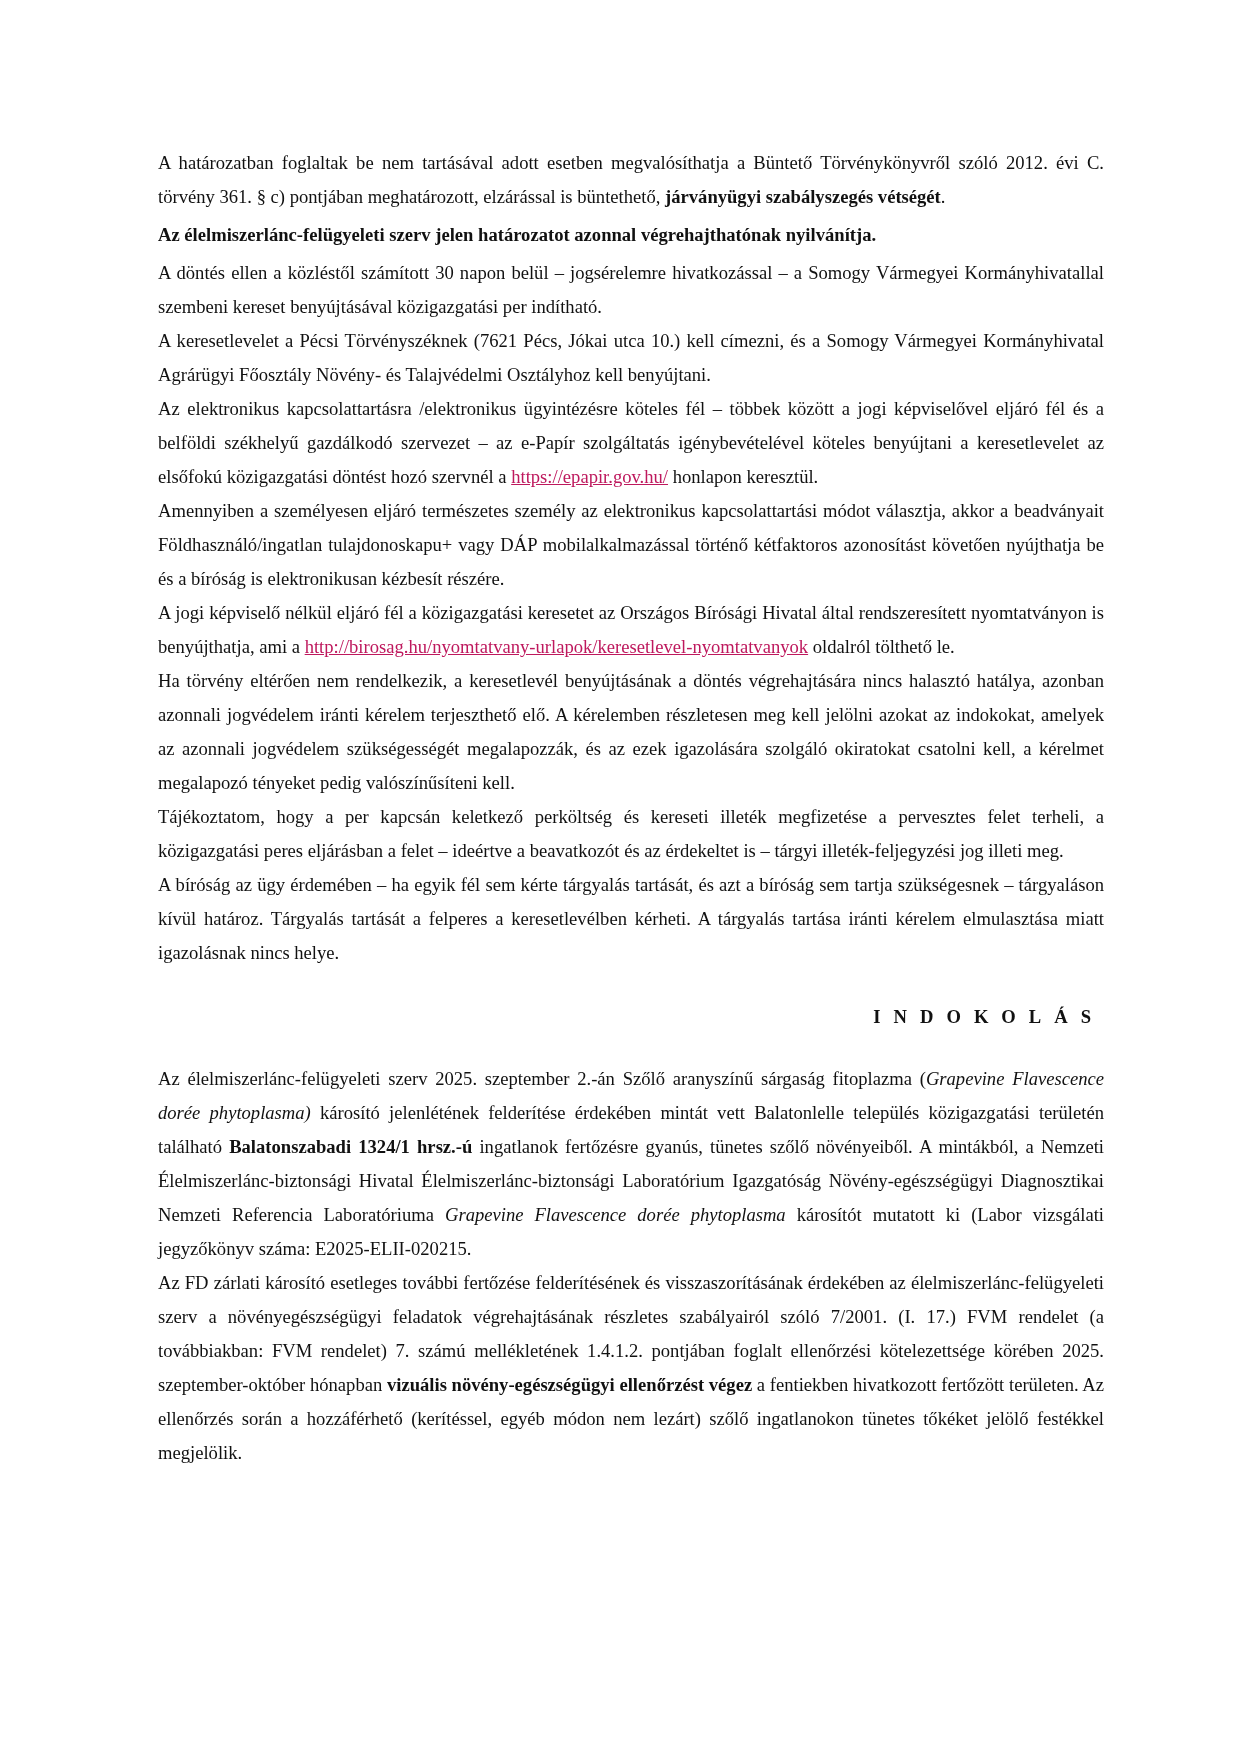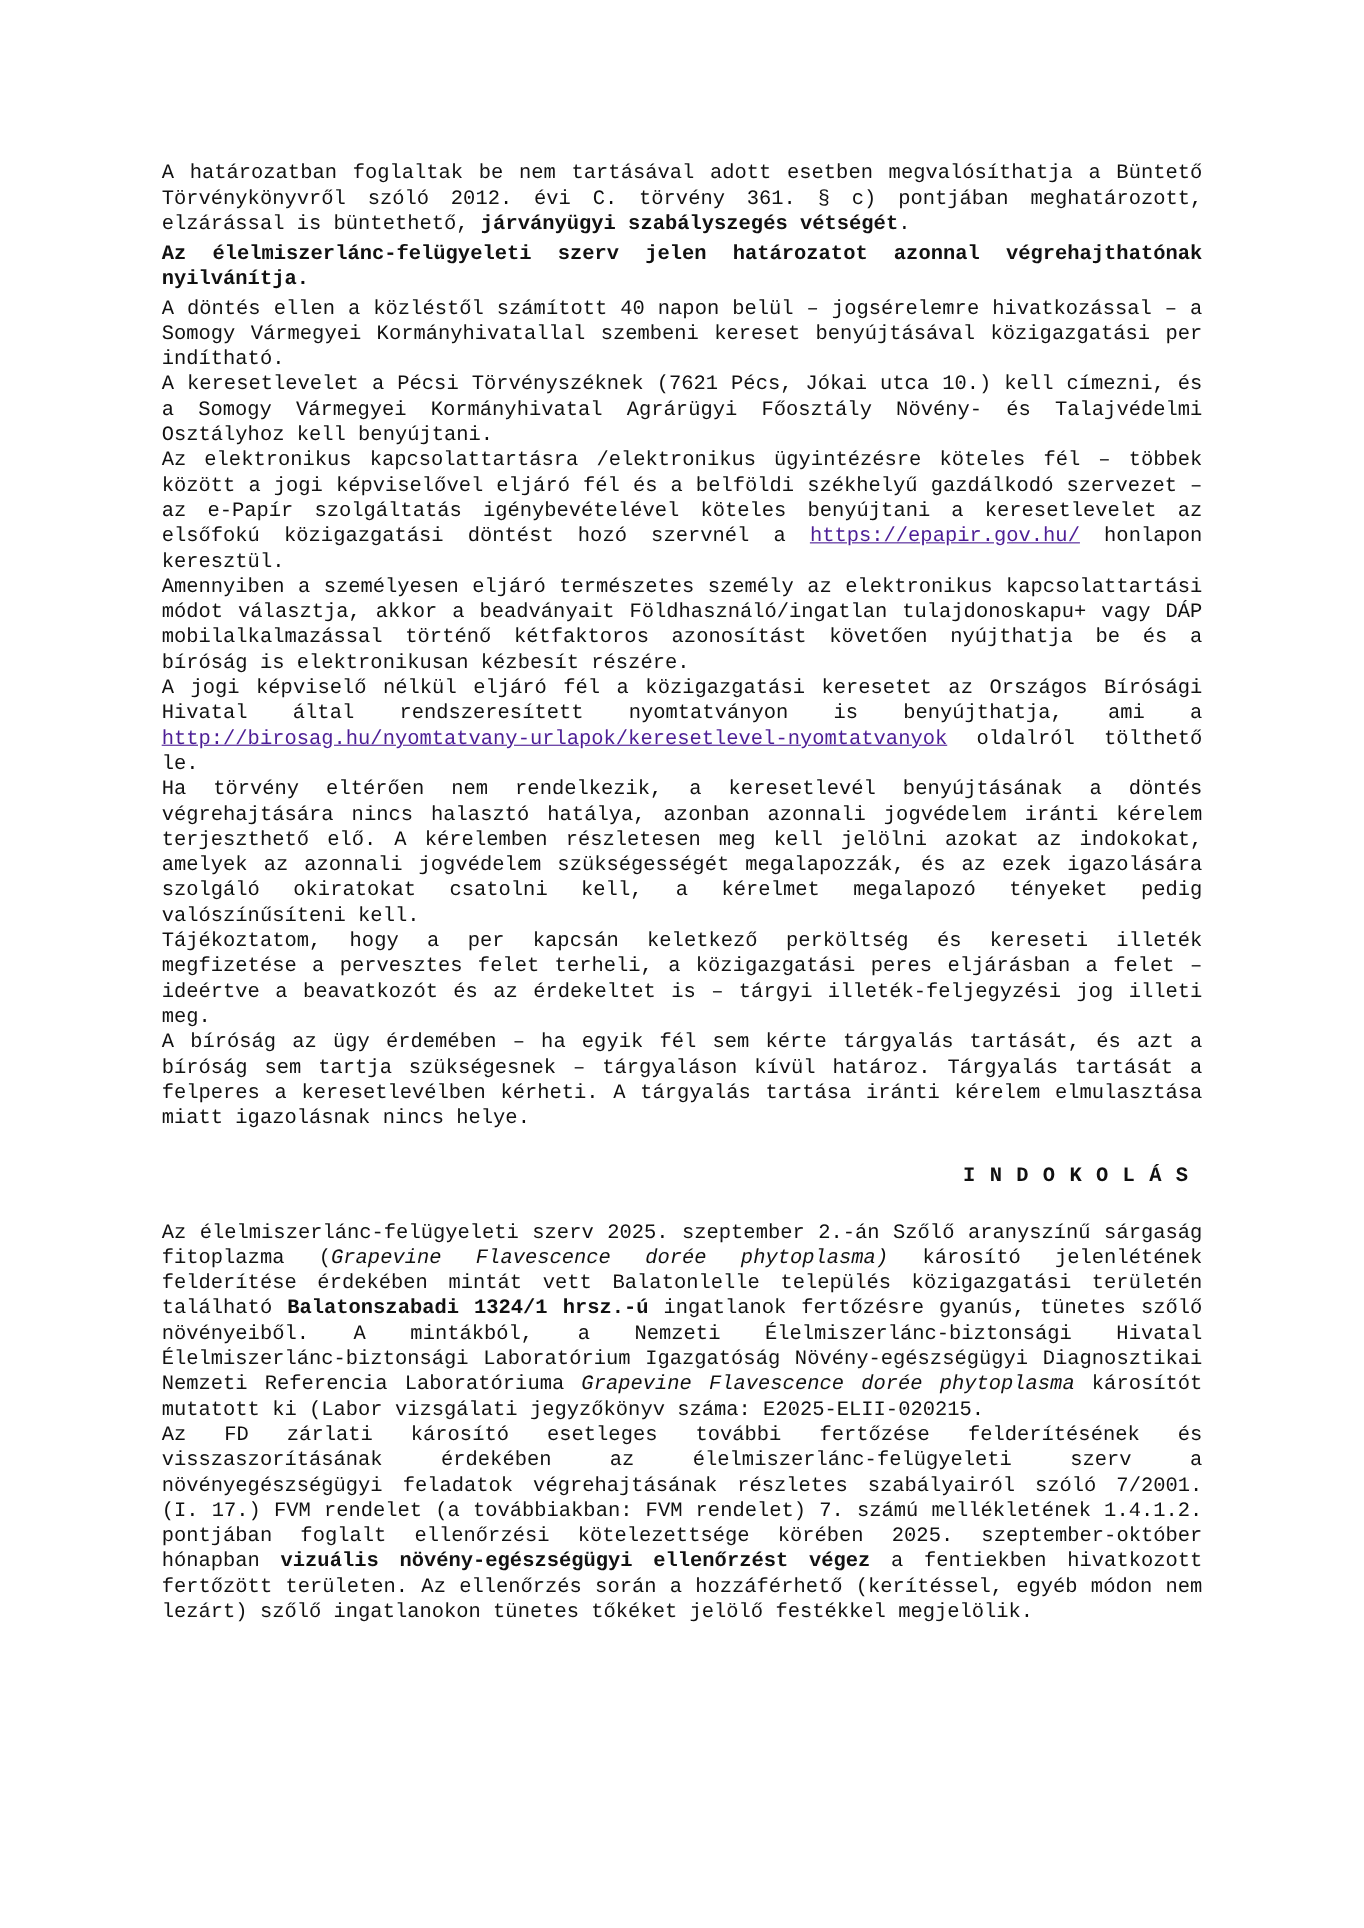--- a/index.html
+++ b/index.html
@@ -1,39 +1,39 @@
 <!DOCTYPE html>
 <html><head>
 <meta charset="utf-8">
 <style>
   html, body { margin: 0; padding: 0; background: #ffffff; }
   body { width: 1240px; height: 1753px; position: relative; overflow: hidden; }
   .page {
-    position: absolute; left: 147px; top: 146px; width: 946px;
-    font-family: Liberation Mono, monospace;
-    font-size: 18.6px; line-height: 23px; color: #111111;
+    position: absolute; left: 158px; top: 146px; width: 946px;
+    font-family: Liberation Serif, serif;
+    font-size: 18.6px; line-height: 34px; color: #111111;
   }
   .para { margin: 0; text-align: justify; }
   .gap { margin-top: 4px; }
   .seg-bold { font-weight: bold; }
   .seg-italic { font-style: italic; }
-  .seg-link { text-decoration: underline; color: #4c1d95; cursor: pointer; }
+  .seg-link { text-decoration: underline; color: #be185d; cursor: pointer; }
   .heading {
     text-align: right; font-weight: bold; letter-spacing: 13px;
     margin: 30px 0 28px 0; padding-left: 13px;
   }
 </style>
 </head>
 <body>
 
 <div class="page">
   <div id="blocks">
       <p class="para"><span>A határozatban foglaltak be nem tartásával adott esetben megvalósíthatja a Büntető Törvénykönyvről szóló 2012. évi C. törvény 361. § c) pontjában meghatározott, elzárással is büntethető, </span><span class="seg-bold">járványügyi szabályszegés vétségét</span><span>.</span></p>
       <p class="para gap"><span class="seg-bold">Az élelmiszerlánc-felügyeleti szerv jelen határozatot azonnal végrehajthatónak nyilvánítja.</span></p>
-      <p class="para gap"><span>A döntés ellen a közléstől számított 40 napon belül – jogsérelemre hivatkozással – a Somogy Vármegyei Kormányhivatallal szembeni kereset benyújtásával közigazgatási per indítható.</span></p>
+      <p class="para gap"><span>A döntés ellen a közléstől számított 30 napon belül – jogsérelemre hivatkozással – a Somogy Vármegyei Kormányhivatallal szembeni kereset benyújtásával közigazgatási per indítható.</span></p>
       <p class="para"><span>A keresetlevelet a Pécsi Törvényszéknek (7621 Pécs, Jókai utca 10.) kell címezni, és a Somogy Vármegyei Kormányhivatal Agrárügyi Főosztály Növény- és Talajvédelmi Osztályhoz kell benyújtani.</span></p>
       <p class="para"><span>Az elektronikus kapcsolattartásra /elektronikus ügyintézésre köteles fél – többek között a jogi képviselővel eljáró fél és a belföldi székhelyű gazdálkodó szervezet – az e-Papír szolgáltatás igénybevételével köteles benyújtani a keresetlevelet az elsőfokú közigazgatási döntést hozó szervnél a </span><a class="seg-link">https://epapir.gov.hu/</a><span> honlapon keresztül.</span></p>
       <p class="para"><span>Amennyiben a személyesen eljáró természetes személy az elektronikus kapcsolattartási módot választja, akkor a beadványait Földhasználó/ingatlan tulajdonoskapu+ vagy DÁP mobilalkalmazással történő kétfaktoros azonosítást követően nyújthatja be és a bíróság is elektronikusan kézbesít részére.</span></p>
       <p class="para"><span>A jogi képviselő nélkül eljáró fél a közigazgatási keresetet az Országos Bírósági Hivatal által rendszeresített nyomtatványon is benyújthatja, ami a </span><a class="seg-link">http://birosag.hu/nyomtatvany-urlapok/keresetlevel-nyomtatvanyok</a><span> oldalról tölthető le.</span></p>
       <p class="para"><span>Ha törvény eltérően nem rendelkezik, a keresetlevél benyújtásának a döntés végrehajtására nincs halasztó hatálya, azonban azonnali jogvédelem iránti kérelem terjeszthető elő. A kérelemben részletesen meg kell jelölni azokat az indokokat, amelyek az azonnali jogvédelem szükségességét megalapozzák, és az ezek igazolására szolgáló okiratokat csatolni kell, a kérelmet megalapozó tényeket pedig valószínűsíteni kell.</span></p>
       <p class="para"><span>Tájékoztatom, hogy a per kapcsán keletkező perköltség és kereseti illeték megfizetése a pervesztes felet terheli, a közigazgatási peres eljárásban a felet – ideértve a beavatkozót és az érdekeltet is – tárgyi illeték-feljegyzési jog illeti meg.</span></p>
       <p class="para"><span>A bíróság az ügy érdemében – ha egyik fél sem kérte tárgyalás tartását, és azt a bíróság sem tartja szükségesnek – tárgyaláson kívül határoz. Tárgyalás tartását a felperes a keresetlevélben kérheti. A tárgyalás tartása iránti kérelem elmulasztása miatt igazolásnak nincs helye.</span></p>
       <h2 class="para heading" style="font-size: 18.6px;"><span>INDOKOLÁS</span></h2>
       <p class="para"><span>Az élelmiszerlánc-felügyeleti szerv 2025. szeptember 2.-án Szőlő aranyszínű sárgaság fitoplazma (</span><span class="seg-italic">Grapevine Flavescence dorée phytoplasma)</span><span> károsító jelenlétének felderítése érdekében mintát vett Balatonlelle település közigazgatási területén található </span><span class="seg-bold">Balatonszabadi 1324/1 hrsz.-ú</span><span> ingatlanok fertőzésre gyanús, tünetes szőlő növényeiből. A mintákból, a Nemzeti Élelmiszerlánc-biztonsági Hivatal Élelmiszerlánc-biztonsági Laboratórium Igazgatóság Növény-egészségügyi Diagnosztikai Nemzeti Referencia Laboratóriuma </span><span class="seg-italic">Grapevine Flavescence dorée phytoplasma</span><span> károsítót mutatott ki (Labor vizsgálati jegyzőkönyv száma:  E2025-ELII-020215.</span></p>
       <p class="para"><span>Az FD zárlati károsító esetleges további fertőzése felderítésének és visszaszorításának érdekében az élelmiszerlánc-felügyeleti szerv a növényegészségügyi feladatok végrehajtásának részletes szabályairól szóló 7/2001. (I. 17.) FVM rendelet (a továbbiakban: FVM rendelet) 7. számú mellékletének 1.4.1.2. pontjában foglalt ellenőrzési kötelezettsége körében 2025. szeptember-október hónapban </span><span class="seg-bold">vizuális növény-egészségügyi ellenőrzést végez</span><span> a fentiekben hivatkozott fertőzött területen. Az ellenőrzés során a hozzáférhető (kerítéssel, egyéb módon nem lezárt) szőlő ingatlanokon tünetes tőkéket jelölő festékkel megjelölik.</span></p>

